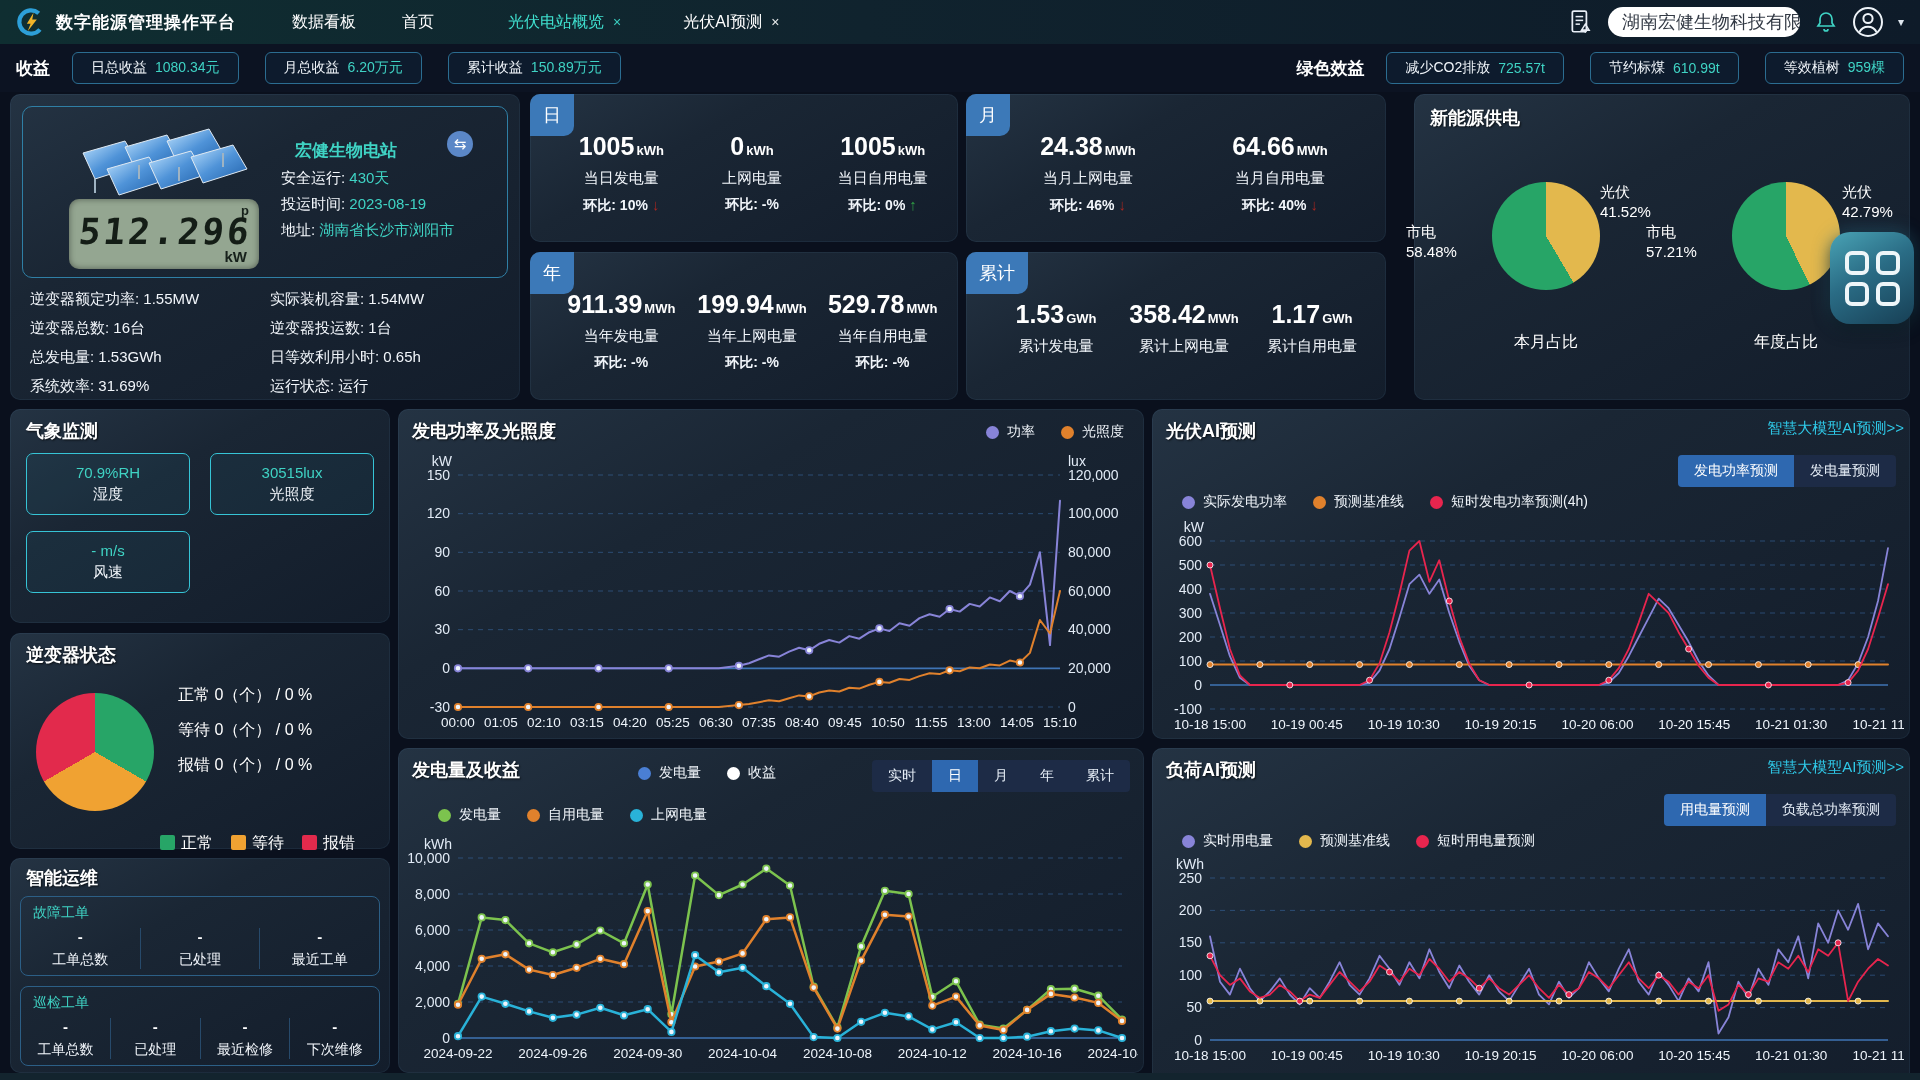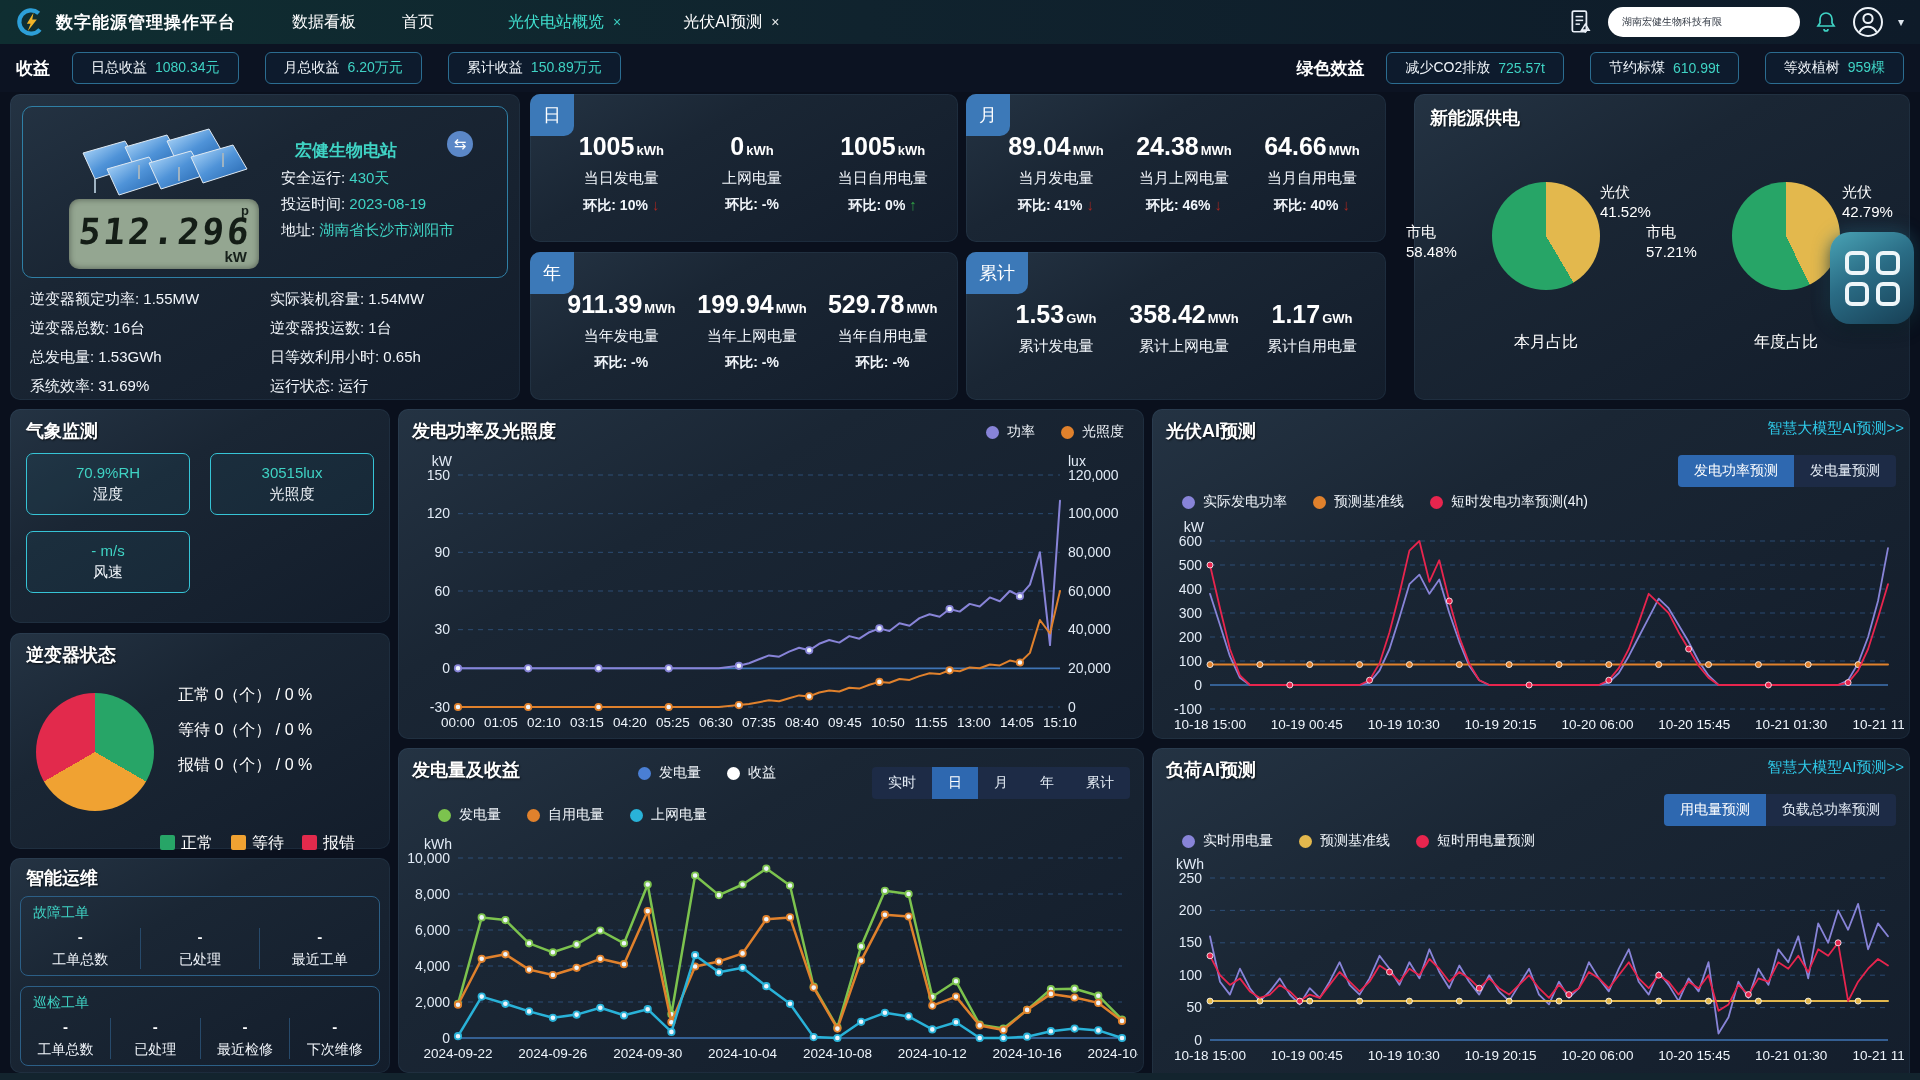--- a/index.html
+++ b/index.html
@@ -14,21 +14,21 @@
   .brand { display:flex; align-items:center; gap:10px; }
   .brand-title { font-size:17px; font-weight:bold; color:#ffffff; letter-spacing:1px;text-align:center; }
   .nav-menu { display:flex; gap:46px; margin-left:30px; }
   .nav-item { font-size:16px; color:#ffffff; cursor:pointer; }
   .nav-tabs { display:flex; gap:40px; margin-left:26px; }
   .nav-tab { font-size:16px; color:#ffffff; display:flex; gap:9px; align-items:center; cursor:pointer;margin-left:22px; }
   .nav-tab.active { color:#3fe0cf; }
   .tab-close { font-size:14px; opacity:.9; }
   .nav-right { margin-left:auto; display:flex; align-items:center; gap:14px; }
   .search-pill { width:192px; height:30px; background:#ffffff; border-radius:16px;
-    display:flex; align-items:center; padding:0 14px; color:#333a45; font-size:10px; white-space:nowrap; overflow:hidden; }
+    display:flex; align-items:center; padding:0 14px; color:#333a45; font-size:18px; white-space:nowrap; overflow:hidden; }
   .caret { color:#dfe7ef; font-size:12px; }
 
   
   .kpibar { position:absolute; left:0; top:44px; width:1920px; height:48px; background:#0c1322;
     display:flex; align-items:center; padding:0 16px; }
   .kpi-title { font-size:17px; font-weight:bold; color:#ffffff; margin-right:22px; }
   .pill { height:32px; border:1px solid #2b6d91; border-radius:6px; background:rgba(18,42,66,.35);
     display:flex; align-items:center; padding:0 18px; gap:8px; margin-right:26px; }
   .pill-label { font-size:14px; color:#f0f5fa; }
   .pill-val { font-size:14px; color:#3fd3c4; }
@@ -279,25 +279,20 @@
         <div class="stat-val"><span>1005</span><span class="unit">kWh</span></div>
         <div class="stat-label">当日自用电量</div>
         <div class="stat-ratio"><span>环比:</span> <span>0%</span><span class="arr up">↑</span></div>
       </div>
     </div>
   </div>
 
   <div class="panel" style="left:966px;top:94px;width:420px;height:148px;">
     <div class="stat-tab">月</div>
     <div class="stat-cols">
-      <div class="stat-col">
-        <div class="stat-val"><span>89.04</span><span class="unit">MWh</span></div>
-        <div class="stat-label">当月发电量</div>
-        <div class="stat-ratio"><span>环比:</span> <span>41%</span><span class="arr down">↓</span></div>
-      </div>
       <div class="stat-col">
         <div class="stat-val"><span>24.38</span><span class="unit">MWh</span></div>
         <div class="stat-label">当月上网电量</div>
         <div class="stat-ratio"><span>环比:</span> <span>46%</span><span class="arr down">↓</span></div>
       </div>
       <div class="stat-col">
         <div class="stat-val"><span>64.66</span><span class="unit">MWh</span></div>
         <div class="stat-label">当月自用电量</div>
         <div class="stat-ratio"><span>环比:</span> <span>40%</span><span class="arr down">↓</span></div>
       </div>
@@ -530,21 +525,21 @@
     <div class="legend-row" style="left:240px;top:16px;">
       <span class="legend">
           <span class="dot" style="background: rgb(74, 127, 212);"></span>
           <span>发电量</span>
         </span>
       <span class="legend">
           <span class="dot" style="background: rgb(255, 255, 255);"></span>
           <span>收益</span>
         </span>
     </div>
-    <div class="btn-group" style="right:14px;top:19px;">
+    <div class="btn-group" style="right:14px;top:12px;">
       <span class="bt">实时</span>
       <span class="bt active">日</span>
       <span class="bt">月</span>
       <span class="bt">年</span>
       <span class="bt">累计</span>
     </div>
     <div class="legend-row" style="left:40px;top:58px;">
       <span class="legend">
           <span class="dot" style="background: rgb(124, 195, 78);"></span>
           <span>发电量</span>

